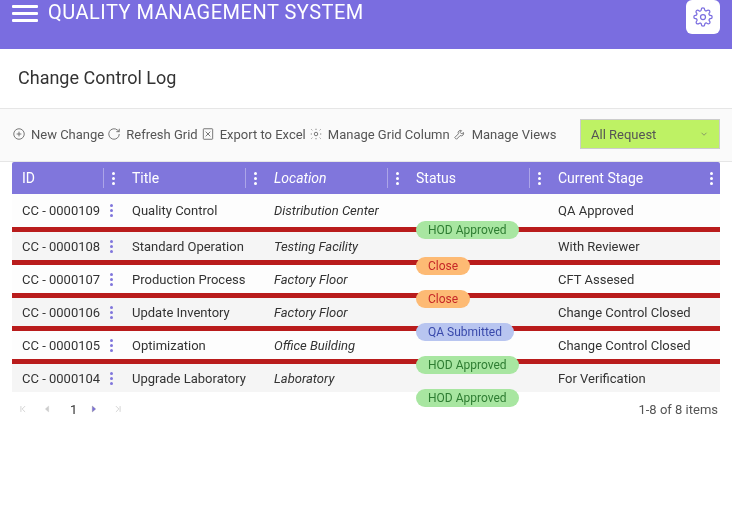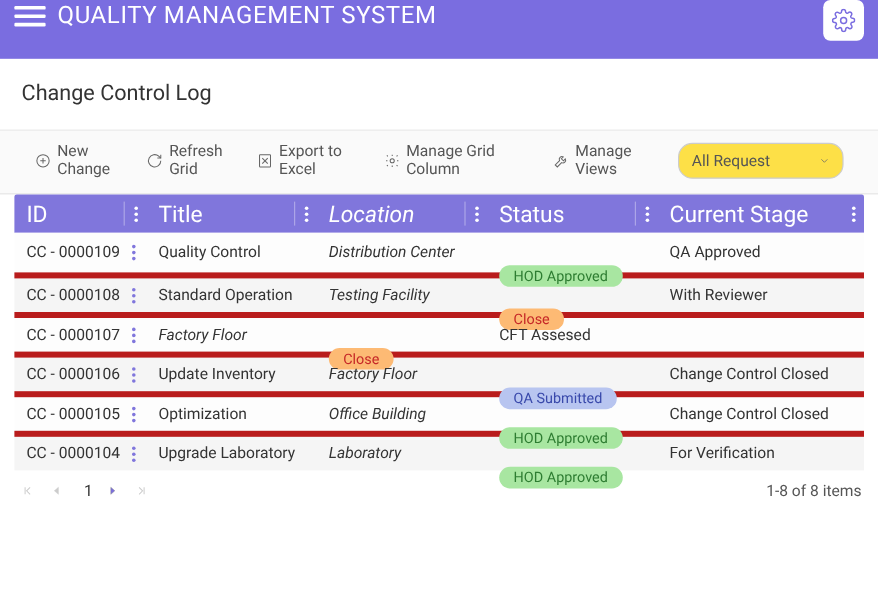--- a/index.html
+++ b/index.html
@@ -5,27 +5,27 @@
 * { box-sizing: border-box; margin: 0; padding: 0; }
 body { font-family: -apple-system, BlinkMacSystemFont, "Segoe UI", Roboto, Arial, sans-serif; font-size: 14px; color: #333; background: #fff; width: 732px; }
 .appbar { background: #7a6de0; color: #fff; height: 49px; display: flex; align-items: flex-start; padding: 0 12px; }
 .hamburger { width: 26px; height: 26px; display: flex; flex-direction: column; justify-content: center; gap: 4px; cursor: pointer; margin-right: 10px; }
 .hamburger span { display: block; height: 3px; background: #fff; border-radius: 1px; }
 .app-title { font-size: 20px; font-weight: 400; letter-spacing: 0.5px; flex: 1; }
 .settings-btn { background: #fff; width: 34px; height: 34px; border-radius: 6px; display: flex; align-items: center; justify-content: center; cursor: pointer; }
 .gear-svg { width: 20px; height: 20px; stroke: #7a6de0; fill: none; stroke-width: 1.5; }
 .page-title-row { padding: 18px 18px 20px; border-bottom: 1px solid #e6e6e6; }
 .page-title { font-size: 18px; font-weight: 400; color: #333; }
-.toolbar { display: flex; align-items: center; padding: 10px 29px 12px; gap: 3px; border-bottom: 1px solid #e6e6e6; background: #fafafa; }
+.toolbar { display: flex; align-items: center; padding: 10px 12px 12px; gap: 3px; border-bottom: 1px solid #e6e6e6; background: #fafafa; }
 .tool-item { display: flex; align-items: center; gap: 5px; color: #555; font-size: 13px; cursor: pointer; }
 .tool-icon-svg { width: 14px; height: 14px; stroke: #666; fill: none; stroke-width: 1.5; }
-.dropdown { margin-left: auto; border: 1px solid #ccc; border-radius: 12px; height: 30px; width: 140px; display: flex; align-items: center; padding: 0 10px; justify-content: space-between; background: #fde047; cursor: pointer; font-size: 13px; color: #555; }
+.dropdown { margin-left: auto; border: 1px solid #ccc; border-radius: 0; height: 30px; width: 140px; display: flex; align-items: center; padding: 0 10px; justify-content: space-between; background: #bef264; cursor: pointer; font-size: 13px; color: #555; }
 .dropdown-caret { width: 10px; height: 10px; stroke: #666; fill: none; stroke-width: 1.5; }
 .grid { margin: 0 12px; }
-.grid-header { display: flex; background: #8076dc; color: #fff; font-size: 19px; height: 32px; align-items: flex-end; border-radius: 2px 2px 0 0; }
+.grid-header { display: flex; background: #8076dc; color: #fff; font-size: 14px; height: 32px; align-items: flex-end; border-radius: 2px 2px 0 0; }
 .grid-header .col { display: flex; align-items: center; height: 100%; padding-left: 10px; position: relative; }
 .grid-header .col::after { content: ""; position: absolute; right: 18px; top: 6px; bottom: 6px; width: 1px; background: rgba(255,255,255,0.35); }
 .grid-header .col:last-child::after { display: none; }
 .col-menu { width: 14px; height: 14px; position: absolute; right: 2px; top: 50%; transform: translateY(-50%); cursor: pointer; display: flex; flex-direction: column; align-items: center; justify-content: center; gap: 2px; }
 .col-menu span { width: 3px; height: 3px; background: #fff; border-radius: 50%; }
 .row-menu span { width: 3px; height: 3px; background: #8076dc; border-radius: 50%; }
 .row-menu { width: 14px; height: 14px; display: flex; flex-direction: column; align-items: center; justify-content: center; gap: 2px; cursor: pointer; position: absolute; right: 4px; top: 50%; transform: translateY(-50%); }
 .grid-body .row { display: flex; height: 33px; align-items: center; font-size: 13px; }
 .grid-body .row:nth-child(odd) { background: #fdfdfd; }
 .grid-body .row:nth-child(even) { background: #f5f5f5; }
@@ -182,20 +182,21 @@
           <span class="badge badge-red">Close</span>
         </div>
         <div class="cell c-stage">With Reviewer</div>
       </div>
       <div class="row">
         <div class="cell c-id">CC - 0000107<div class="row-menu">
             <span></span>
             <span></span>
             <span></span>
           </div></div>
+        <div class="cell c-title">Production Process</div>
         <div class="cell c-location">Factory Floor</div>
         <div class="cell c-status">
           <span class="badge badge-red">Close</span>
         </div>
         <div class="cell c-stage">CFT Assesed</div>
       </div>
       <div class="row">
         <div class="cell c-id">CC - 0000106<div class="row-menu">
             <span></span>
             <span></span>

